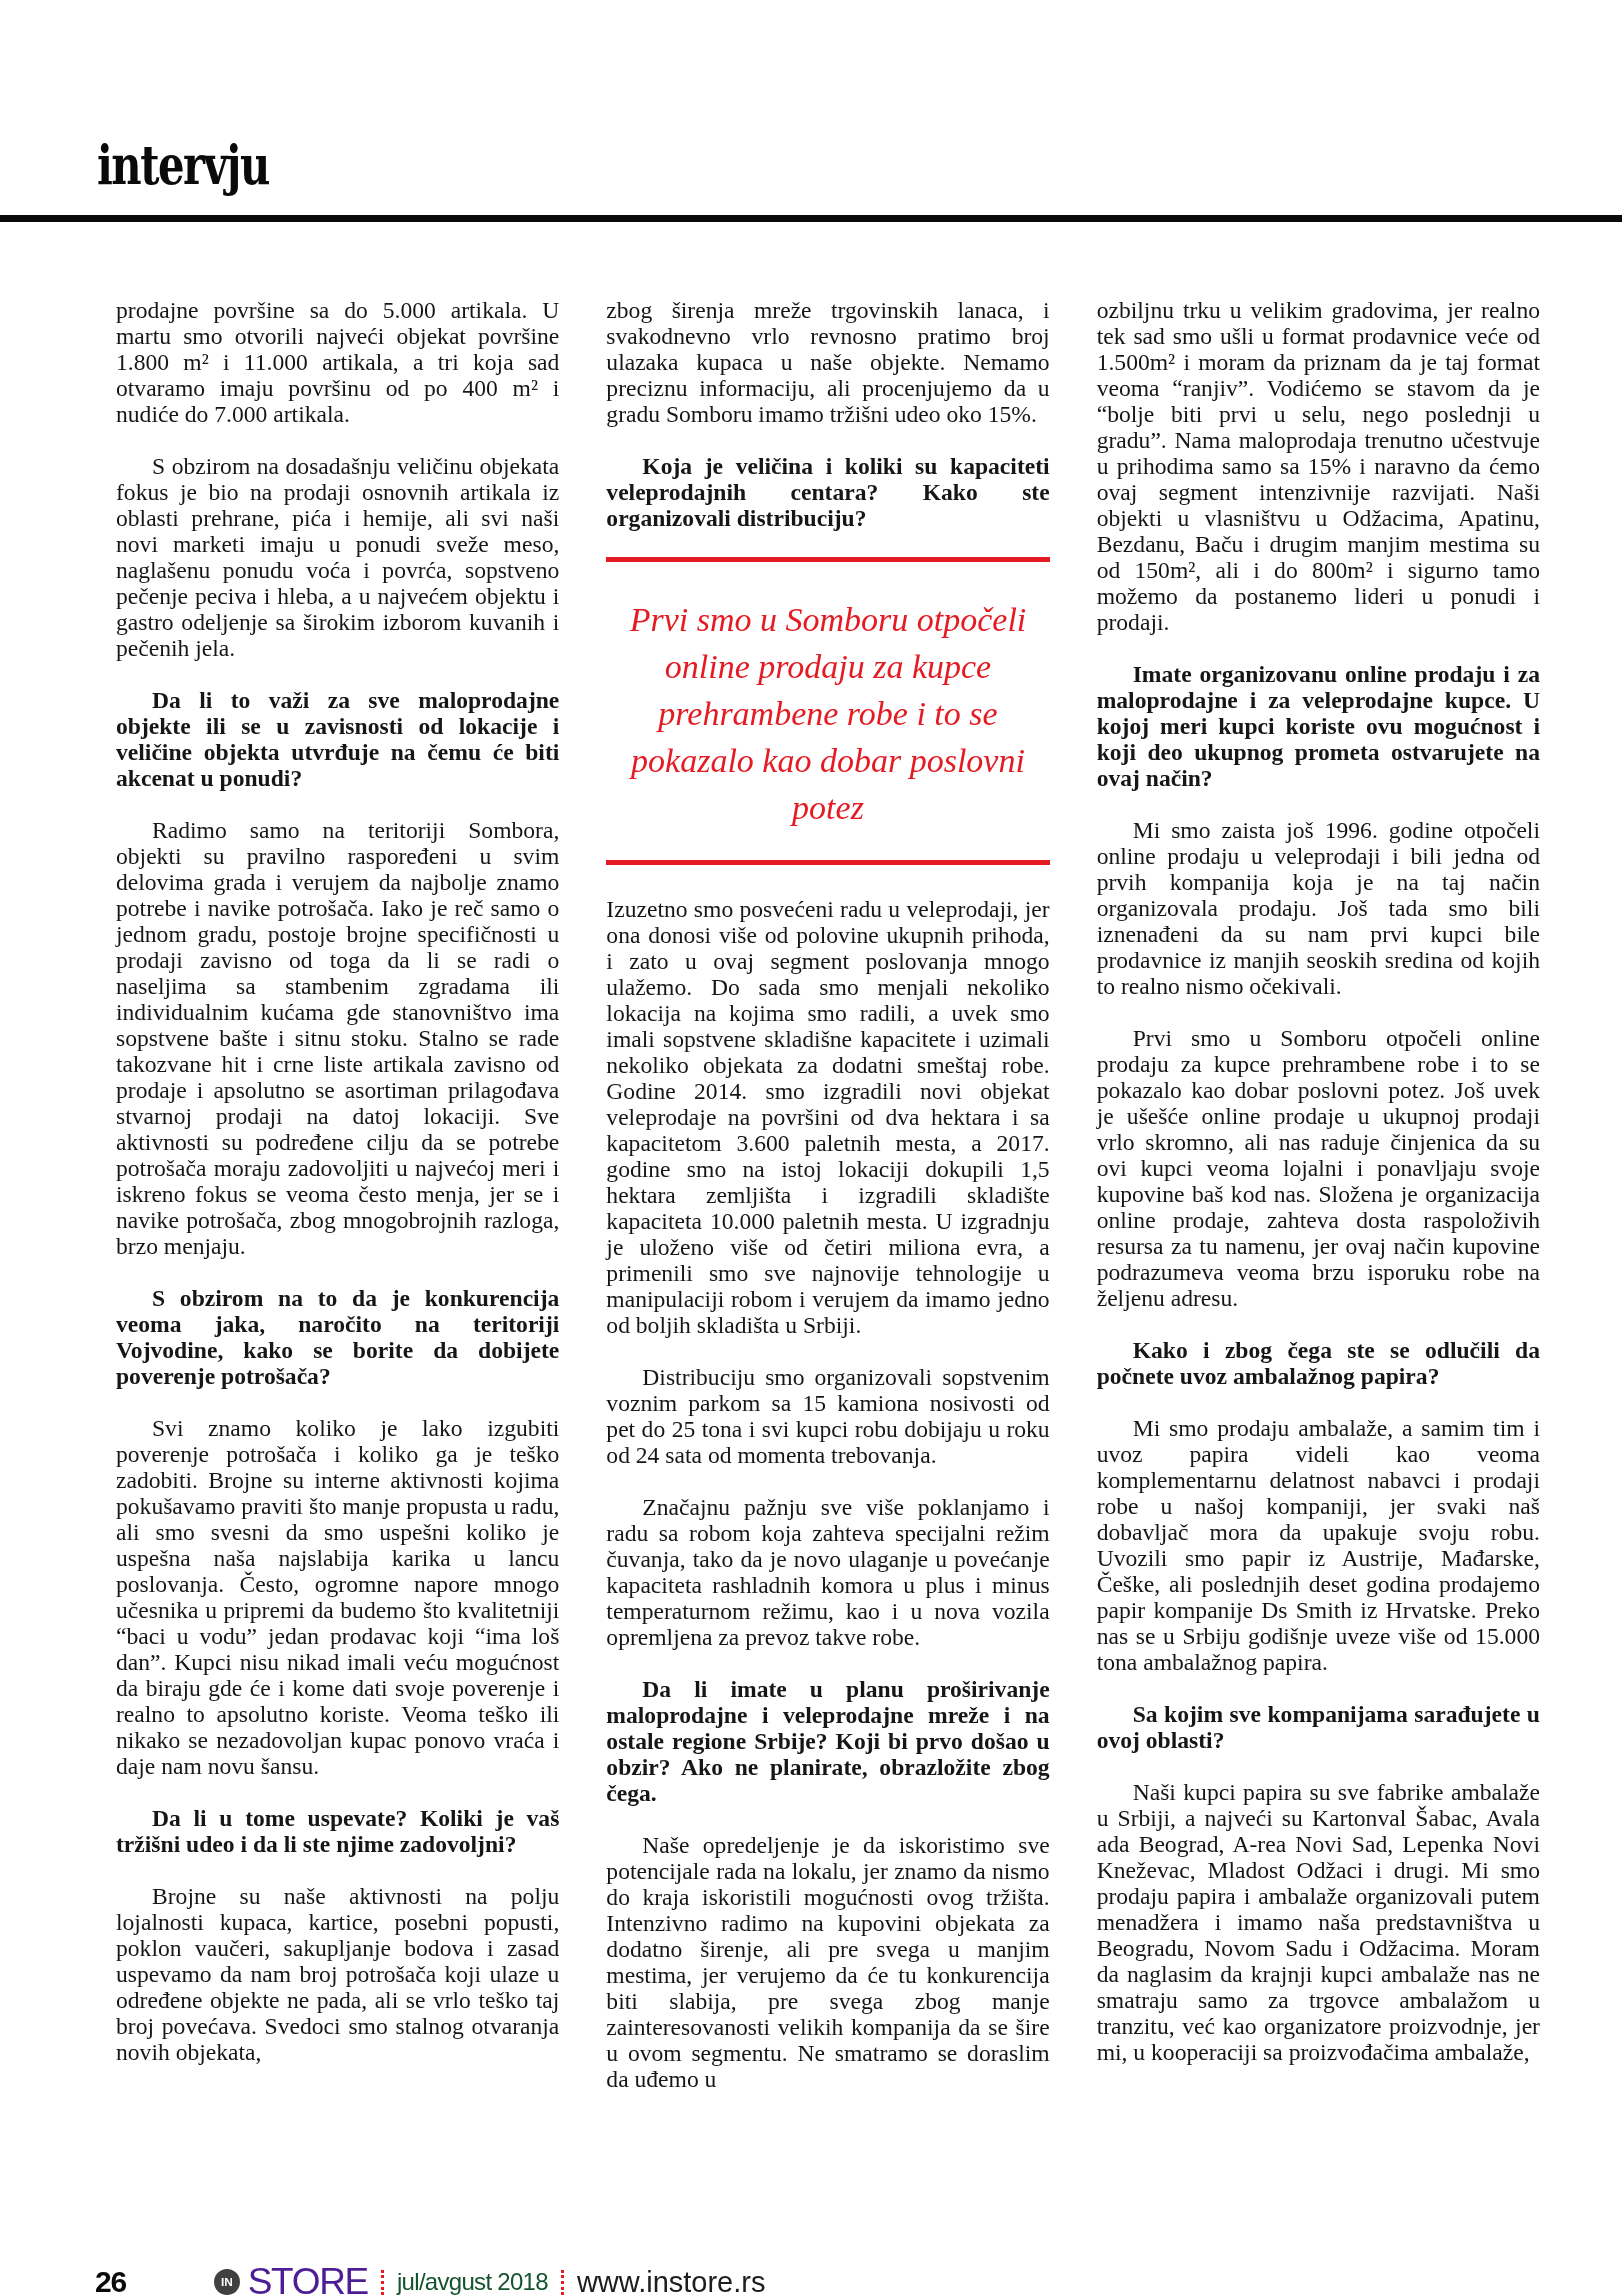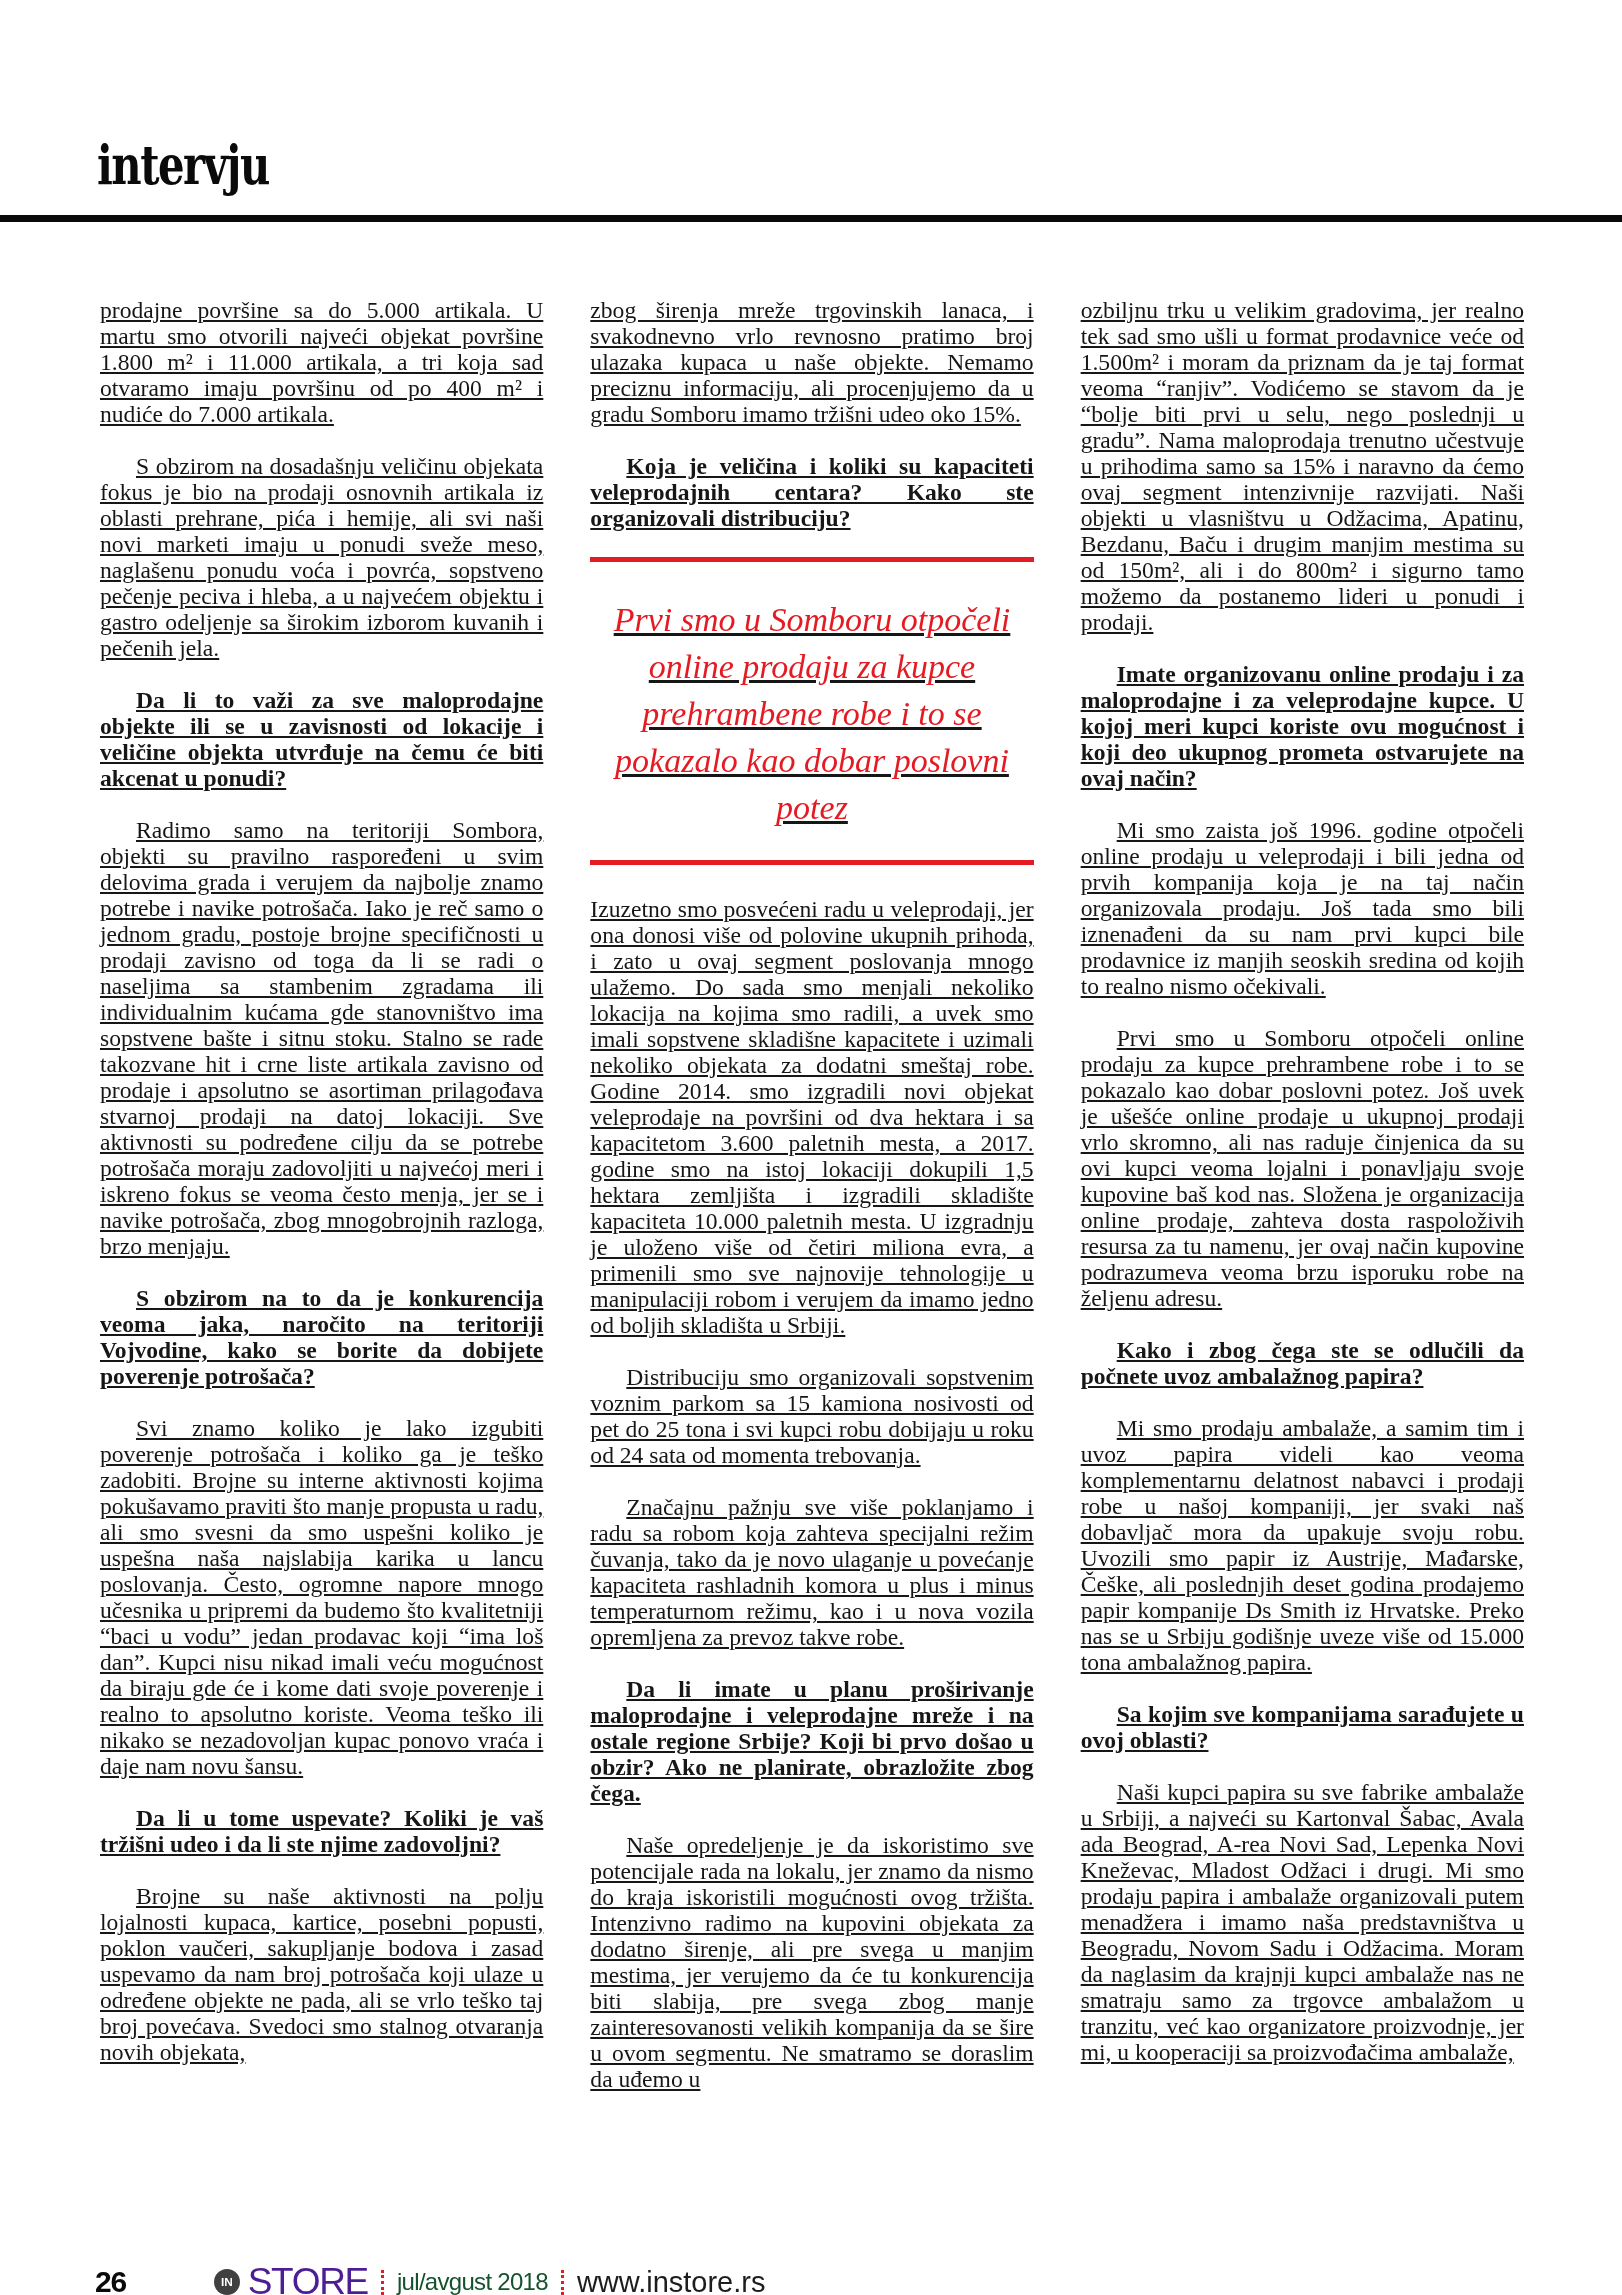--- a/index.html
+++ b/index.html
@@ -35,25 +35,24 @@
     position:absolute;
     left:0;
     top:181px;
     width:100%;
     height:6.5px;
     background:#0a0a0a;
   }
   .cols{
     position:absolute;
     top:263px;
-    left:100px;
+    left:116px;
     width:1424px;
     display:flex;
     gap:47px;
-    text-decoration:underline;
   }
   .col{
     width:455px;
     flex:1 1 0;
     text-align:justify;
     font-size:23.6px;
     line-height:26px;
   }
   .col p{
     margin:0 0 26px 0;

